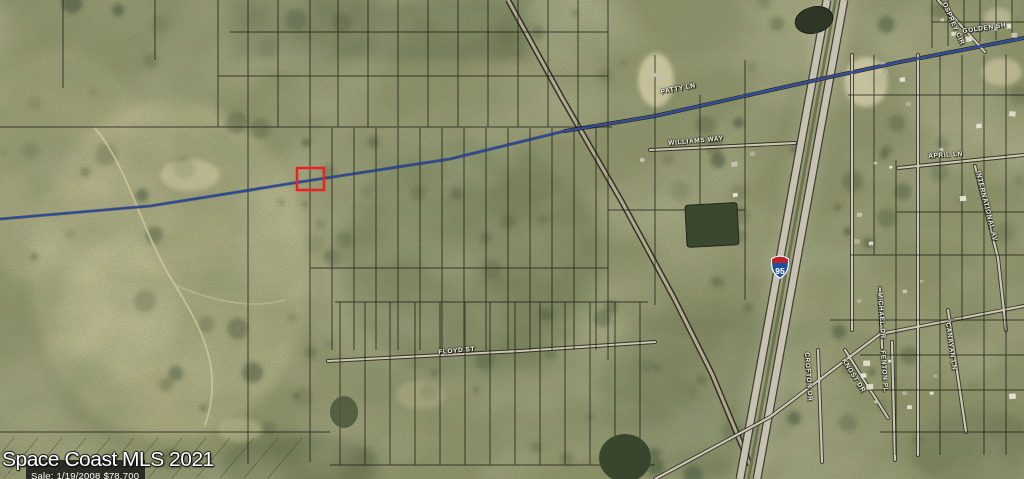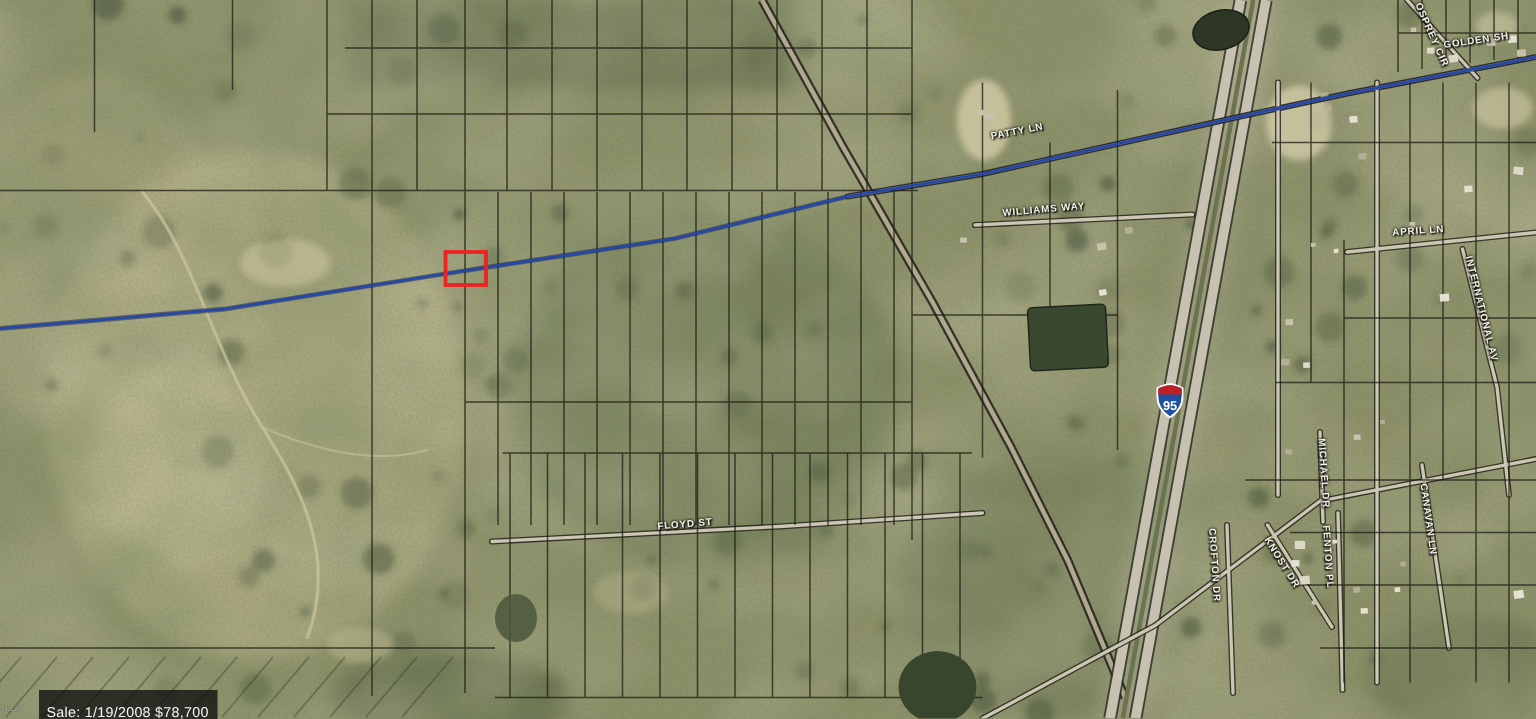--- a/index.html
+++ b/index.html
@@ -367,17 +367,18 @@
       <span class="street-label" style="left: 982px; top: 170px; transform: rotate(76deg);">INTERNATIONAL AV</span>
       <span class="street-label" style="left: 948px; top: 1px; transform: rotate(66deg);">OSPREY CIR</span>
       <span class="street-label" style="left: 884px; top: 292px; transform: rotate(86deg);">MICHAEL DR</span>
       <span class="street-label" style="left: 847px; top: 357px; transform: rotate(58deg);">KNOST DR</span>
       <span class="street-label" style="left: 887px; top: 350px; transform: rotate(86deg);">FENTON PL</span>
       <span class="street-label" style="left: 952px; top: 322px; transform: rotate(82deg);">CANAVAN LN</span>
       <span class="street-label" style="left: 811px; top: 352px; transform: rotate(86deg);">CROFTON DR</span>
     </div>
 
   <div class="parcel-id">21-34-15-AI-2-4.04</div>
+  <div class="mls-title">Space Coast MLS 2021</div>
   <div class="sale-band">
     <span>Sale: 1/19/2008 $78,700</span>
   </div>
   <div class="corner-note">S.Lis</div>
 </div>
 
 </body></html>

